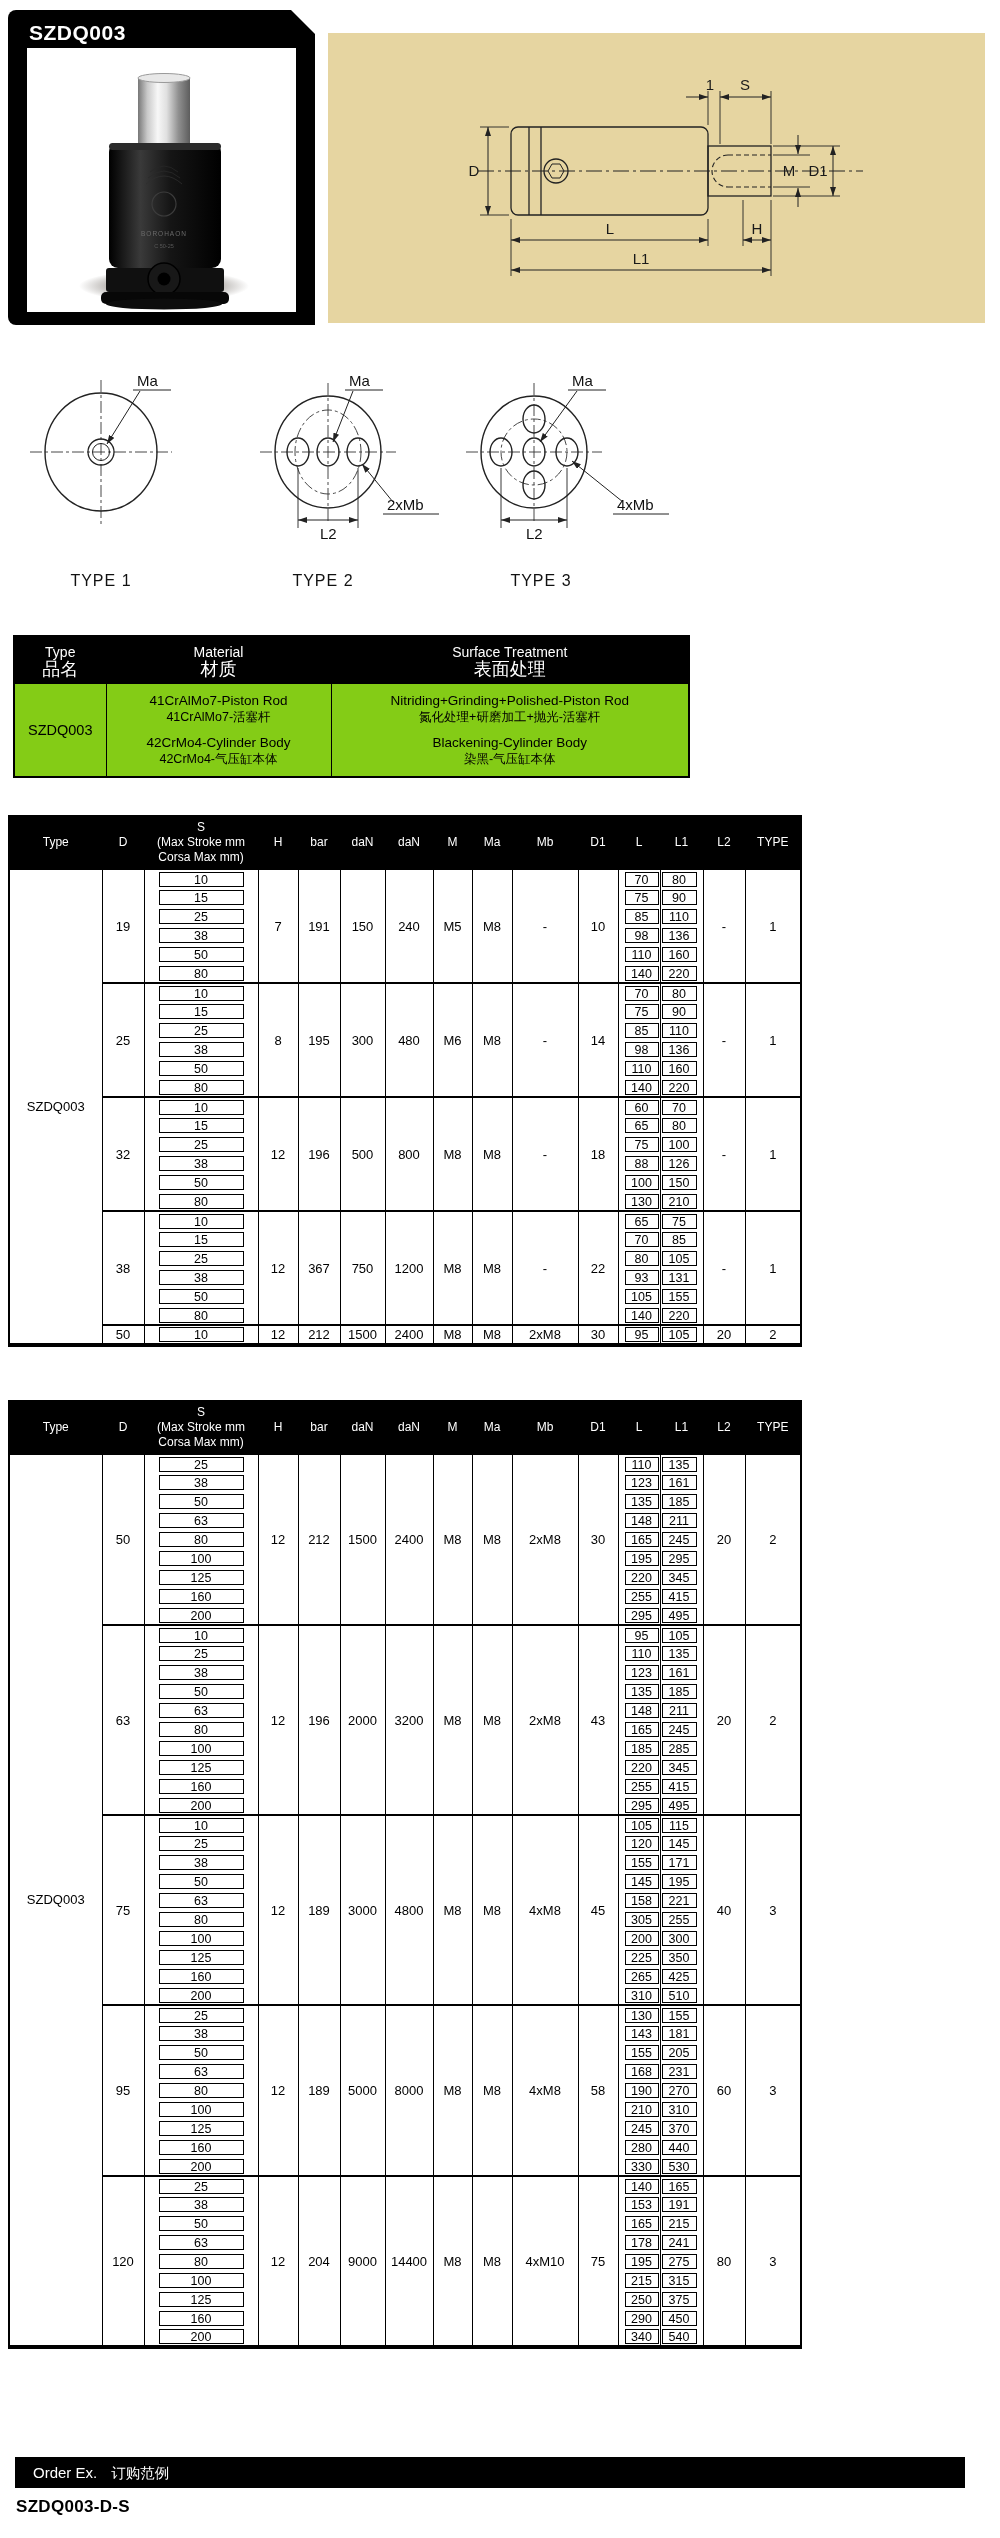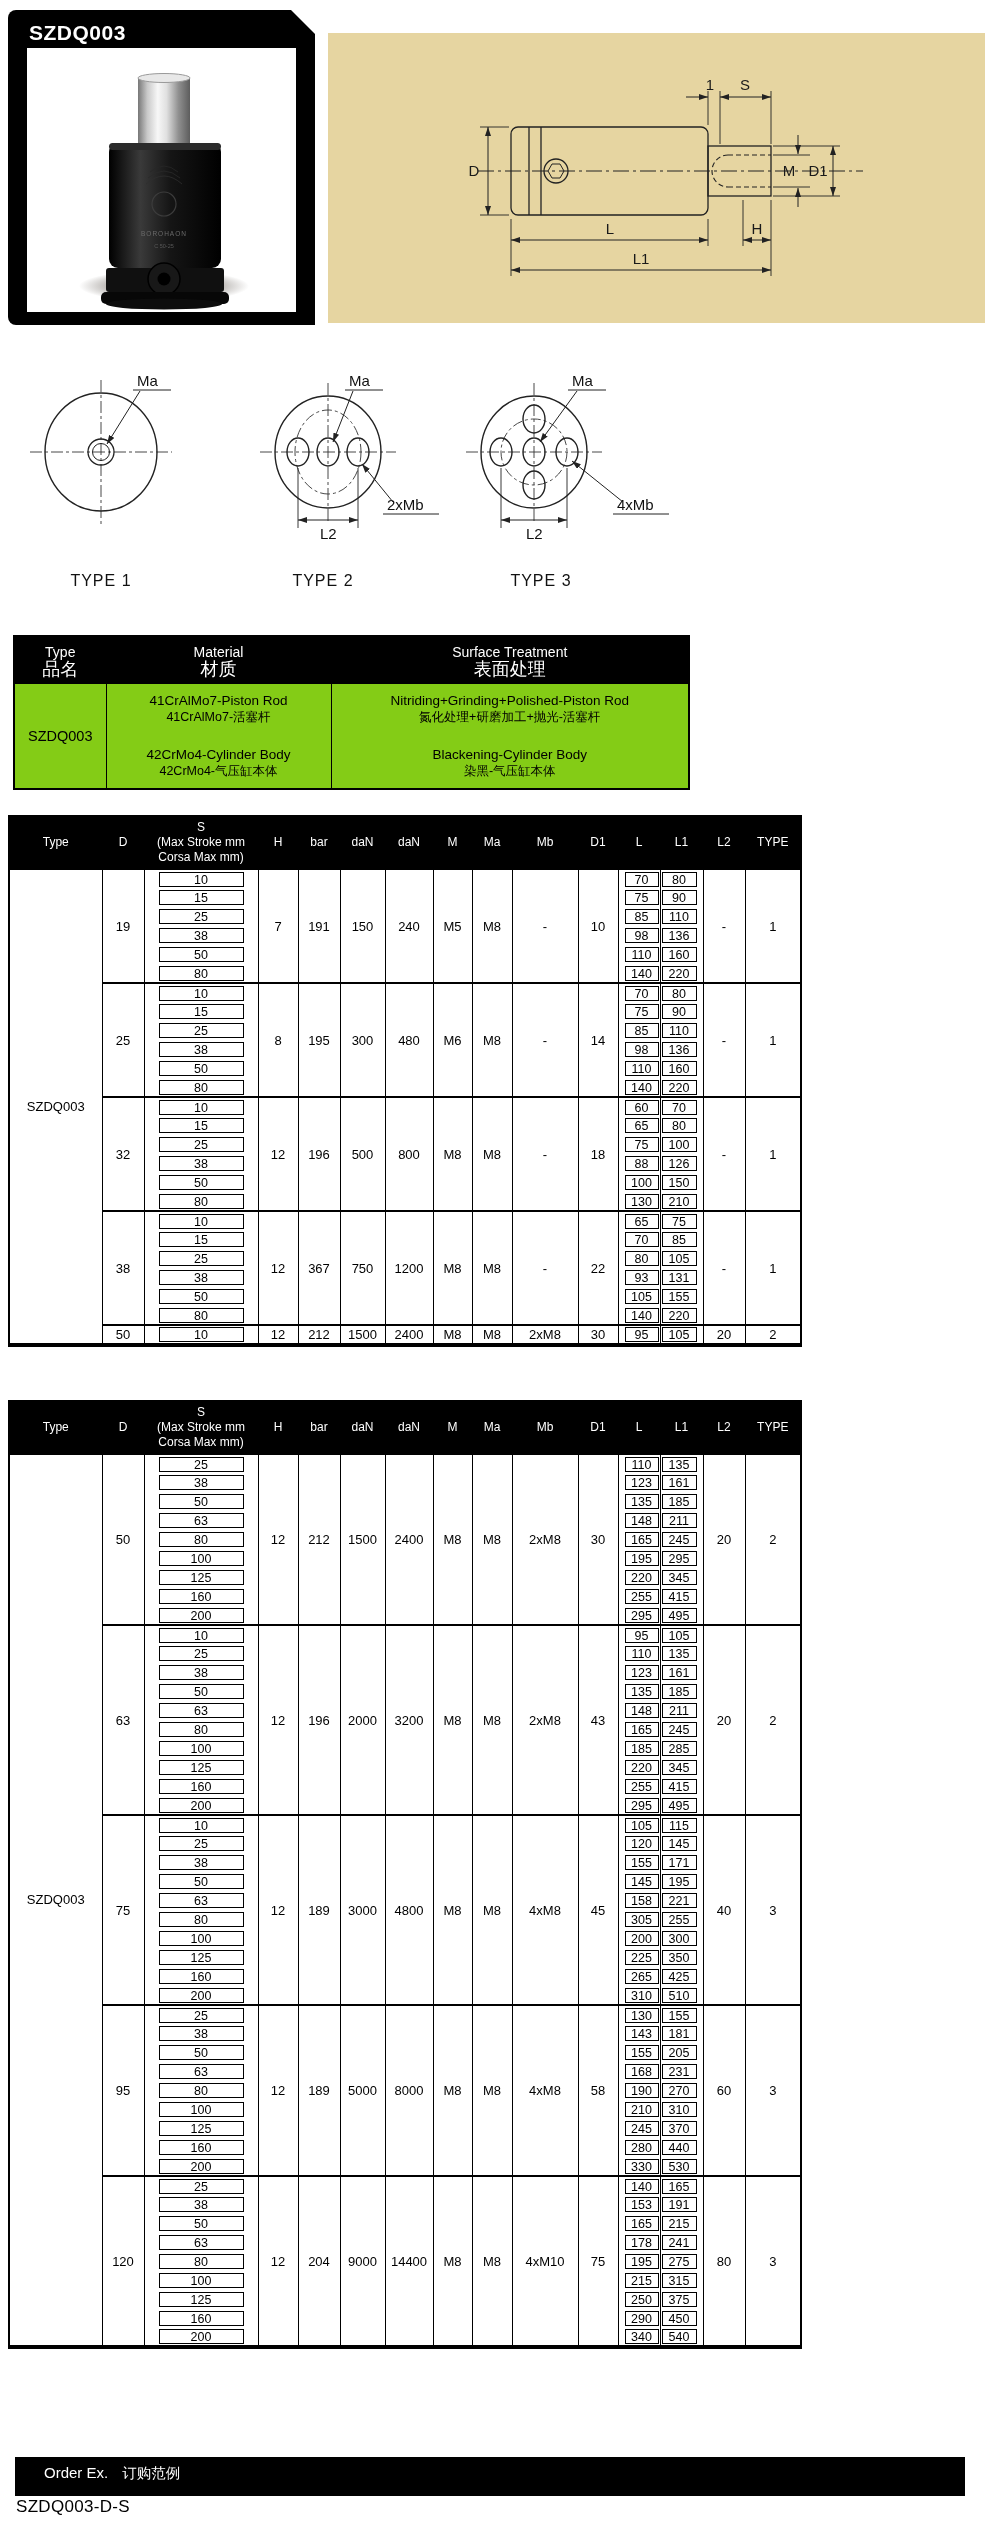--- a/index.html
+++ b/index.html
@@ -23,42 +23,42 @@
   
   .mat-wrap{position:absolute;left:13px;top:635px;width:675px}
   table.mat{width:675px;border-collapse:collapse;table-layout:fixed;border:2px solid #000}
   table.mat th{background:#000;color:#fff;font-weight:normal;padding:7px 0 6px;border:1px solid #000}
   table.mat th .en{font-size:14px;line-height:17px}
   table.mat th .cn{font-size:18px;line-height:16px}
   table.mat td{border:1px solid #000;text-align:center;vertical-align:middle;padding:8px 2px;background:#84cc16}
   table.mat td.mtype{font-size:14.5px}
   table.mat .ln{font-size:13.5px;line-height:17px}
   table.mat .cn2{font-size:12.5px;line-height:17px}
-  table.mat .pair + .pair{margin-top:20px}
+  table.mat .pair + .pair{margin-top:8px}
 
   
   .spec-wrap{position:absolute;left:8px;width:792px}
   #spec1{top:815px}
   #spec2{top:1400px}
   table.spec{width:792px;border-collapse:collapse;table-layout:fixed;border:2px solid #000;border-bottom:4px solid #000;background:#fff}
   table.spec th{background:#000;color:#fff;font-weight:normal;font-size:12px;line-height:1.25;height:53px;
     padding:0;white-space:pre-line;border:1px solid #000;vertical-align:middle;text-align:center}
   table.spec td{border-left:1px solid #000;border-right:1px solid #000;border-top:0;border-bottom:0;
     height:19px;padding:0;text-align:center;vertical-align:middle;font-size:13px;line-height:1}
   table.spec td.gs{border-top:2px solid #000}
   table.spec td.ttype{font-size:13px;border-top:0}
   table.spec .box{border:1px solid #000;height:15px;line-height:14px;margin:1px 14px;font-size:12.5px}
   table.spec td.lcol .box{margin:1px 1px 1px 6px}
   table.spec td.l1col .box{margin:1px 6px 1px 1px}
 
   
-  .order-bar{position:absolute;left:15px;top:2457px;width:950px;height:39px;background:#000;color:#fff;
-    font-size:15px;line-height:31px;padding-left:29px}
+  .order-bar{position:absolute;left:15px;top:2457px;width:950px;height:31px;background:#000;color:#fff;
+    font-size:15px;line-height:31px;padding-left:18px}
   .order-bar .cn{margin-left:14px;font-size:14.5px}
-  .order-code{position:absolute;left:16px;top:2497px;font-size:17px;font-weight:400;letter-spacing:.3px}
+  .order-code{position:absolute;left:16px;top:2497px;font-size:17px;font-weight:700;letter-spacing:.3px}
 </style>
 </head>
 <body>
 
 <div class="page">
 
   <div class="beige-panel">
     <svg width="657" height="290" viewBox="0 0 657 290">
       <defs>
         <marker id="arrA" markerWidth="9" markerHeight="6" refX="9" refY="3" orient="auto-start-reverse">

